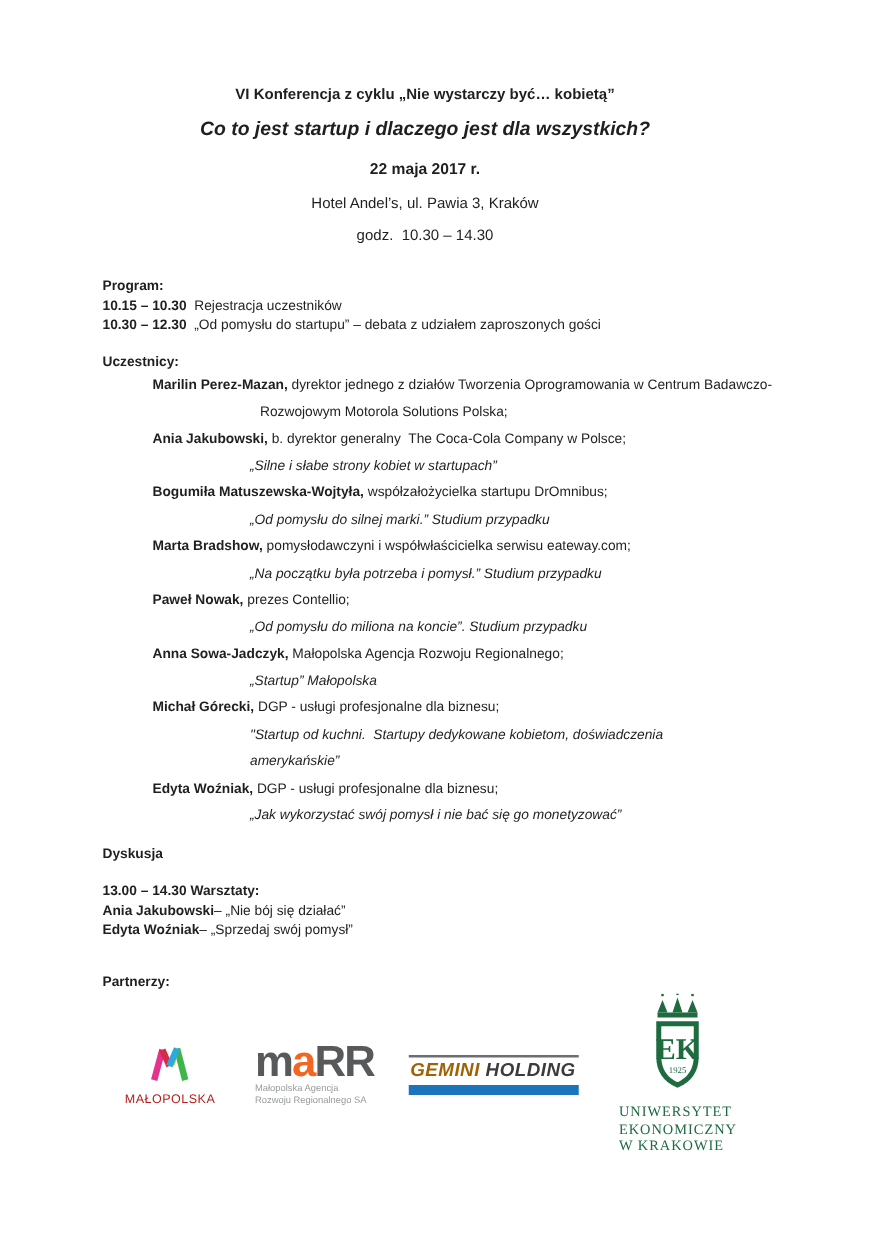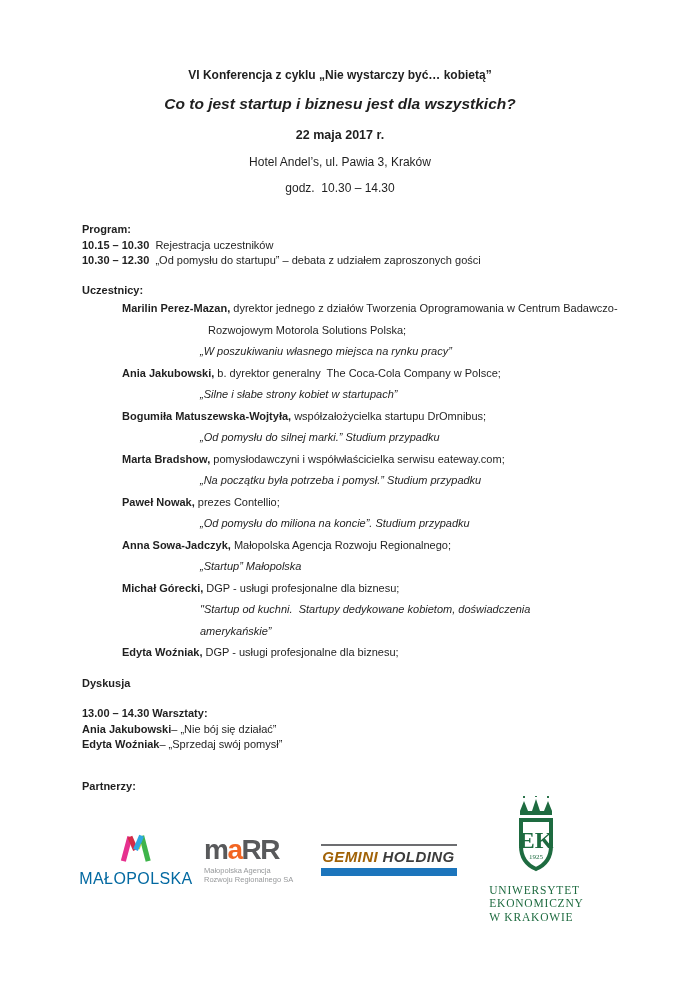--- a/index.html
+++ b/index.html
@@ -28,25 +28,25 @@
   .dyskusja { margin-top:12px; font-weight:bold; line-height:15.5px; }
   .break-line { margin-top:14px; font-weight:bold; line-height:15.5px; }
   .workshops { margin-top:15px; }
   .ws-line { line-height:15.5px; white-space:pre; }
 
   .partners-heading { margin-top:26px; font-weight:bold; line-height:15.5px; }
   .logos-row { margin-top:20px; margin-left:2px; display:flex; align-items:center; height:92px; }
 
   
   .logo-malopolska { width:104px; display:flex; flex-direction:column; align-items:center; }
-  .malo-text { margin-top:5px; font-size:16px; color:#0369a1; letter-spacing:0.4px; }
+  .malo-text { margin-top:5px; font-size:10px; color:#b91c1c; letter-spacing:0.4px; }
 
   
   .logo-marr { margin-left:16px; display:flex; flex-direction:column; }
-  .marr-word { font-size:28px; font-weight:bold; letter-spacing:-1.5px; line-height:27px; color:#58595b; }
+  .marr-word { font-size:35px; font-weight:bold; letter-spacing:-1.5px; line-height:27px; color:#58595b; }
   .marr-a { color:#f26522; }
   .marr-sub { margin-top:3px; font-size:7.5px; line-height:9px; color:#97999b; }
 
   
   .logo-gemini { margin-left:28px; width:136px; display:flex; flex-direction:column; }
   .gemini-topline { height:2px; background:#6d6e71; }
   .gemini-text { padding:2px 1px 3px; font-style:italic; font-weight:bold; font-size:15px; letter-spacing:0.4px; white-space:pre; color:#3c3c3c; }
   .gemini-blue { color:#a16207; }
   .gemini-bar { height:8px; background:#1c75bc; }
 
@@ -54,38 +54,37 @@
   .logo-uek { margin-left:32px; display:flex; align-items:center;flex-direction:column; }
   .uek-text { font-family:"Liberation Serif", serif; font-size:11.5px; line-height:13.5px; letter-spacing:0.8px; color:#1e6b40; }
 </style>
 </head>
 <body>
 
 <div class="page">
 
   <div class="header">
     <div class="h-series">VI Konferencja z cyklu „Nie wystarczy być… kobietą”</div>
-    <div class="h-title">Co to jest startup i biznesu jest dla wszystkich?</div>
+    <div class="h-title">Co to jest startup i dlaczego jest dla wszystkich?</div>
     <div class="h-date">22 maja 2017 r.</div>
     <div class="h-venue">Hotel Andel’s, ul. Pawia 3, Kraków</div>
     <div class="h-hours">godz.  10.30 – 14.30</div>
   </div>
 
   <div class="content">
 
     <div class="sec-heading">Program:</div>
     <div class="prog-line"><span class="bold">10.15 – 10.30</span><span>  Rejestracja uczestników</span></div>
     <div class="prog-line"><span class="bold">10.30 – 12.30</span><span>  „Od pomysłu do startupu” – debata z udziałem zaproszonych gości</span></div>
 
     <div class="sec-heading uczestnicy-heading">Uczestnicy:</div>
 
     <div class="p-list">
       <div class="p-name"><span class="bold">Marilin Perez-Mazan,</span><span> dyrektor jednego z działów Tworzenia Oprogramowania w Centrum Badawczo-</span></div>
       <div class="p-cont">Rozwojowym Motorola Solutions Polska;</div>
-      <div class="p-quote">„W poszukiwaniu własnego miejsca na rynku pracy”</div>
 
       <div class="p-name"><span class="bold">Ania Jakubowski,</span><span> b. dyrektor generalny  The Coca-Cola Company w Polsce;</span></div>
       <div class="p-quote">„Silne i słabe strony kobiet w startupach”</div>
 
       <div class="p-name"><span class="bold">Bogumiła Matuszewska-Wojtyła,</span><span> współzałożycielka startupu DrOmnibus;</span></div>
       <div class="p-quote">„Od pomysłu do silnej marki.” Studium przypadku</div>
 
       <div class="p-name"><span class="bold">Marta Bradshow,</span><span> pomysłodawczyni i współwłaścicielka serwisu eateway.com;</span></div>
       <div class="p-quote">„Na początku była potrzeba i pomysł.” Studium przypadku</div>
 
@@ -93,20 +92,21 @@
       <div class="p-quote">„Od pomysłu do miliona na koncie”. Studium przypadku</div>
 
       <div class="p-name"><span class="bold">Anna Sowa-Jadczyk,</span><span> Małopolska Agencja Rozwoju Regionalnego;</span></div>
       <div class="p-quote">„Startup” Małopolska</div>
 
       <div class="p-name"><span class="bold">Michał Górecki,</span><span> DGP - usługi profesjonalne dla biznesu;</span></div>
       <div class="p-quote">"Startup od kuchni.  Startupy dedykowane kobietom, doświadczenia</div>
       <div class="p-quote">amerykańskie”</div>
 
       <div class="p-name"><span class="bold">Edyta Woźniak,</span><span> DGP - usługi profesjonalne dla biznesu;</span></div>
+      <div class="p-quote">„Jak wykorzystać swój pomysł i nie bać się go monetyzować”</div>
     </div>
 
     <div class="dyskusja">Dyskusja</div>
 
 
     <div class="workshops">
       <div class="ws-line bold">13.00 – 14.30 Warsztaty:</div>
       <div class="ws-line"><span class="bold">Ania Jakubowski</span><span>– „Nie bój się działać”</span></div>
       <div class="ws-line"><span class="bold">Edyta Woźniak</span><span>– „Sprzedaj swój pomysł”</span></div>
     </div>

